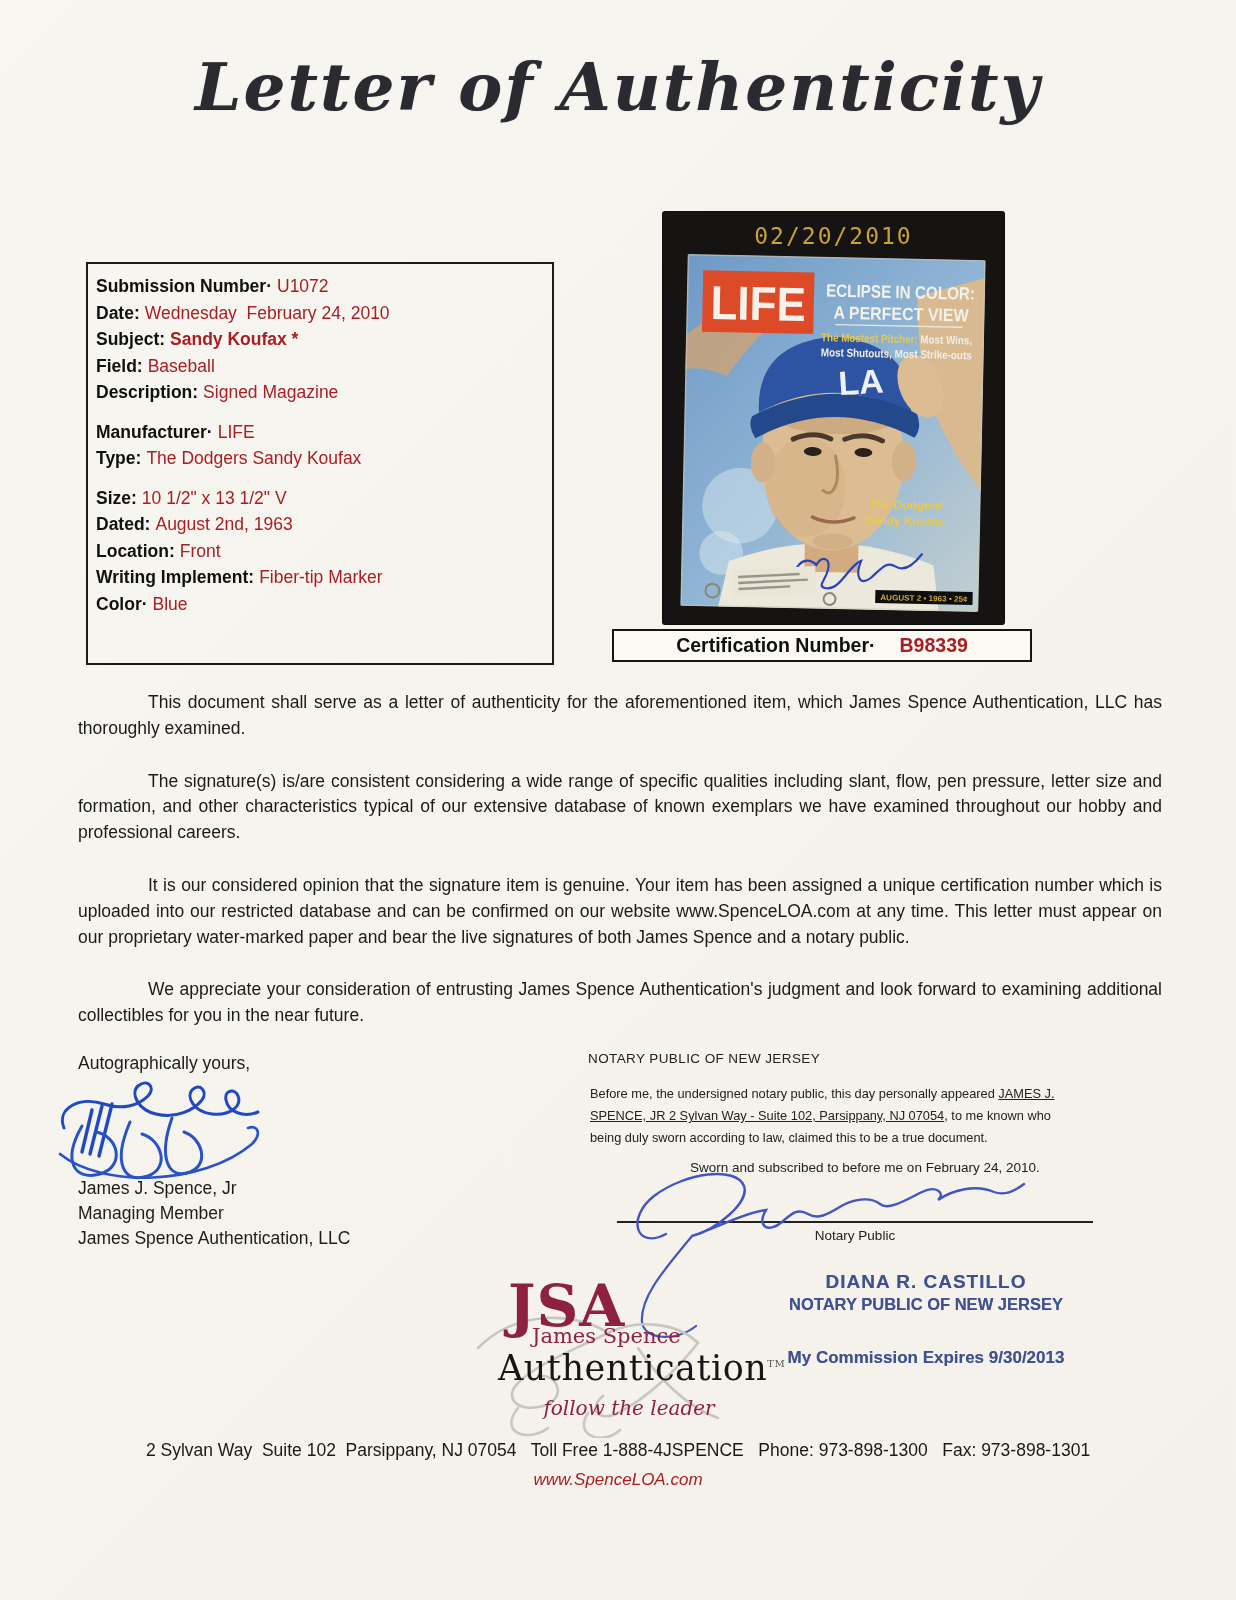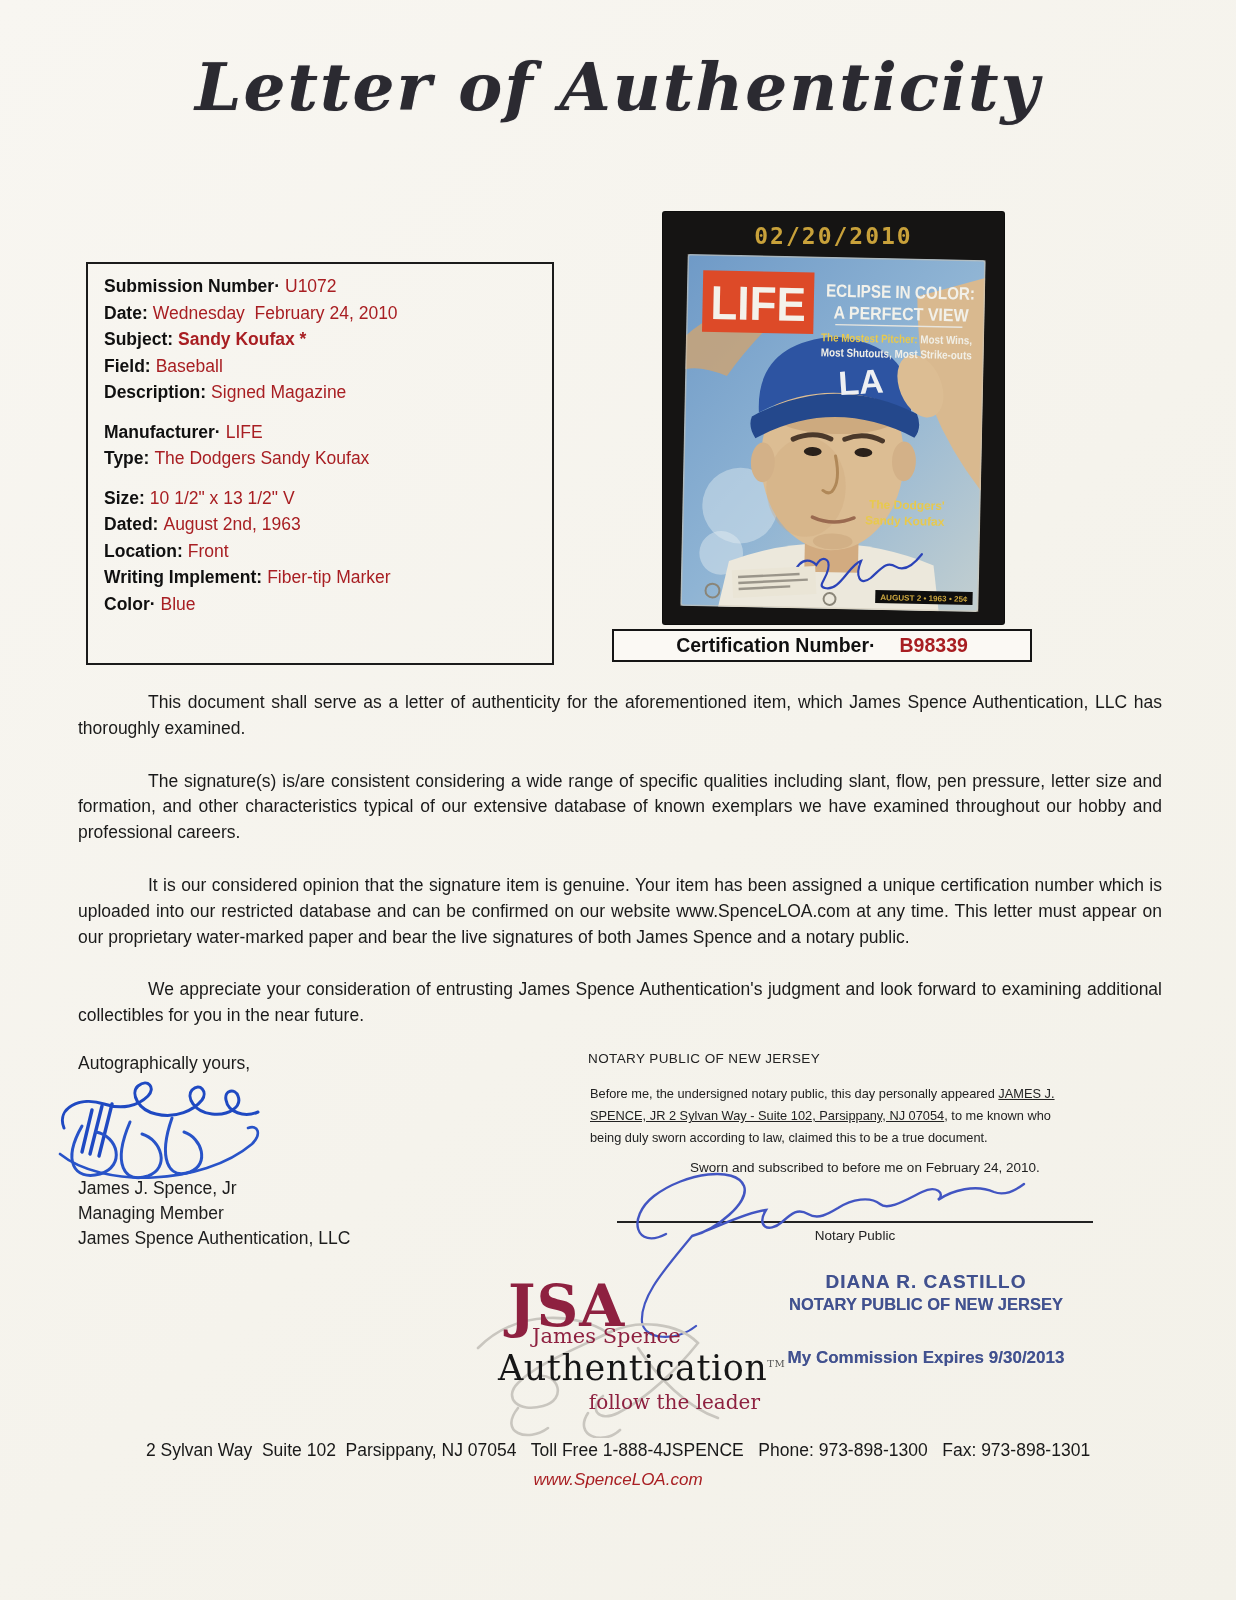--- a/index.html
+++ b/index.html
@@ -16,32 +16,32 @@
     font-size:66px; color:#2b2a31; letter-spacing:2px;
     text-shadow:0 0 1px rgba(40,40,60,.35);
   }
   
   .sub-box {
     position:absolute; left:86px; top:262px; width:468px; height:403px;
     border:2px solid #1b1b1b; padding:9px 6px 0 8px;
   }
   .sub-row { font-size:17.5px; line-height:26.5px; white-space:pre-wrap; }
   .sub-row.gap { margin-top:13px; }
-  .sub-label { font-weight:bold; color:#101010;margin-left:8px; }
+  .sub-label { font-weight:bold; color:#101010; }
   .sub-value { color:#a81e22; margin-left:5px; white-space:pre-wrap; }
   .sub-value.boldval { font-weight:bold; }
   
   .photo {
     position:absolute; left:663px; top:212px; width:341px; height:412px;
     background:#151413; border-radius:2px; box-shadow:0 0 0 1px #0d0d0c;
   }
   .date-stamp {
     position:absolute; top:11px; left:0; width:100%; text-align:center;
     font-family:"DejaVu Sans Mono", monospace; font-size:23px; letter-spacing:2px;
-    color:#c8a13a; font-weight:bold;
+    color:#c8a13a; font-weight:normal;
   }
   .mag { position:absolute; left:21px; top:45px; width:298px; height:352px; transform:rotate(1.2deg); }
   .mag svg { width:100%; height:100%; display:block; }
   
   .cert-box {
     position:absolute; left:612px; top:629px; width:420px; height:33px;
     border:2px solid #151515; background:#fbf9f4;
     display:flex; align-items:center; justify-content:center; gap:24px;
   }
   .cert-label { font-weight:bold; font-size:19.5px; color:#101010; }
@@ -72,21 +72,21 @@
   .stamp-name { font-size:19px; letter-spacing:1px; }
   .stamp-l2 { font-size:16.5px; }
   .stamp-l3 { font-size:17px;margin-top:30px; }
   
   .watermark { position:absolute; left:458px; top:1288px; width:290px; height:150px; }
   .jsa { position:absolute; left:498px; top:1278px; width:262px; }
   .jsa-acronym { font-family:"DejaVu Serif", serif; font-weight:bold; font-size:58px; line-height:56px; color:#8e2140; margin-left:10px; letter-spacing:1px; }
   .jsa-line1 { font-family:"DejaVu Serif", serif; font-size:21px; color:#8e2140; margin-left:34px; margin-top:-10px; }
   .jsa-line2 { font-family:"DejaVu Serif", serif; font-size:35px; color:#161616; margin-top:0; letter-spacing:.5px; }
   .jsa-tm { font-size:10px; color:#555; vertical-align:super; }
-  .jsa-tagline { font-family:"DejaVu Serif", serif; font-size:20px; color:#8e2140; text-align:right; margin-top:2px; }
+  .jsa-tagline { font-family:"DejaVu Serif", serif; font-style:italic; font-size:20px; color:#8e2140; text-align:center; margin-top:8px; }
   
   .footer-address { position:absolute; left:0; top:1440px; width:100%; text-align:center; font-size:17.5px; color:#191919; white-space:pre-wrap; }
   .footer-site { position:absolute; left:0; top:1470px; width:100%; text-align:center; font-size:17px; font-style:italic; color:#a81e22; }
 </style>
 </head>
 <body>
 
 <div class="page">
 
   <div class="title">Letter of Authenticity</div>

